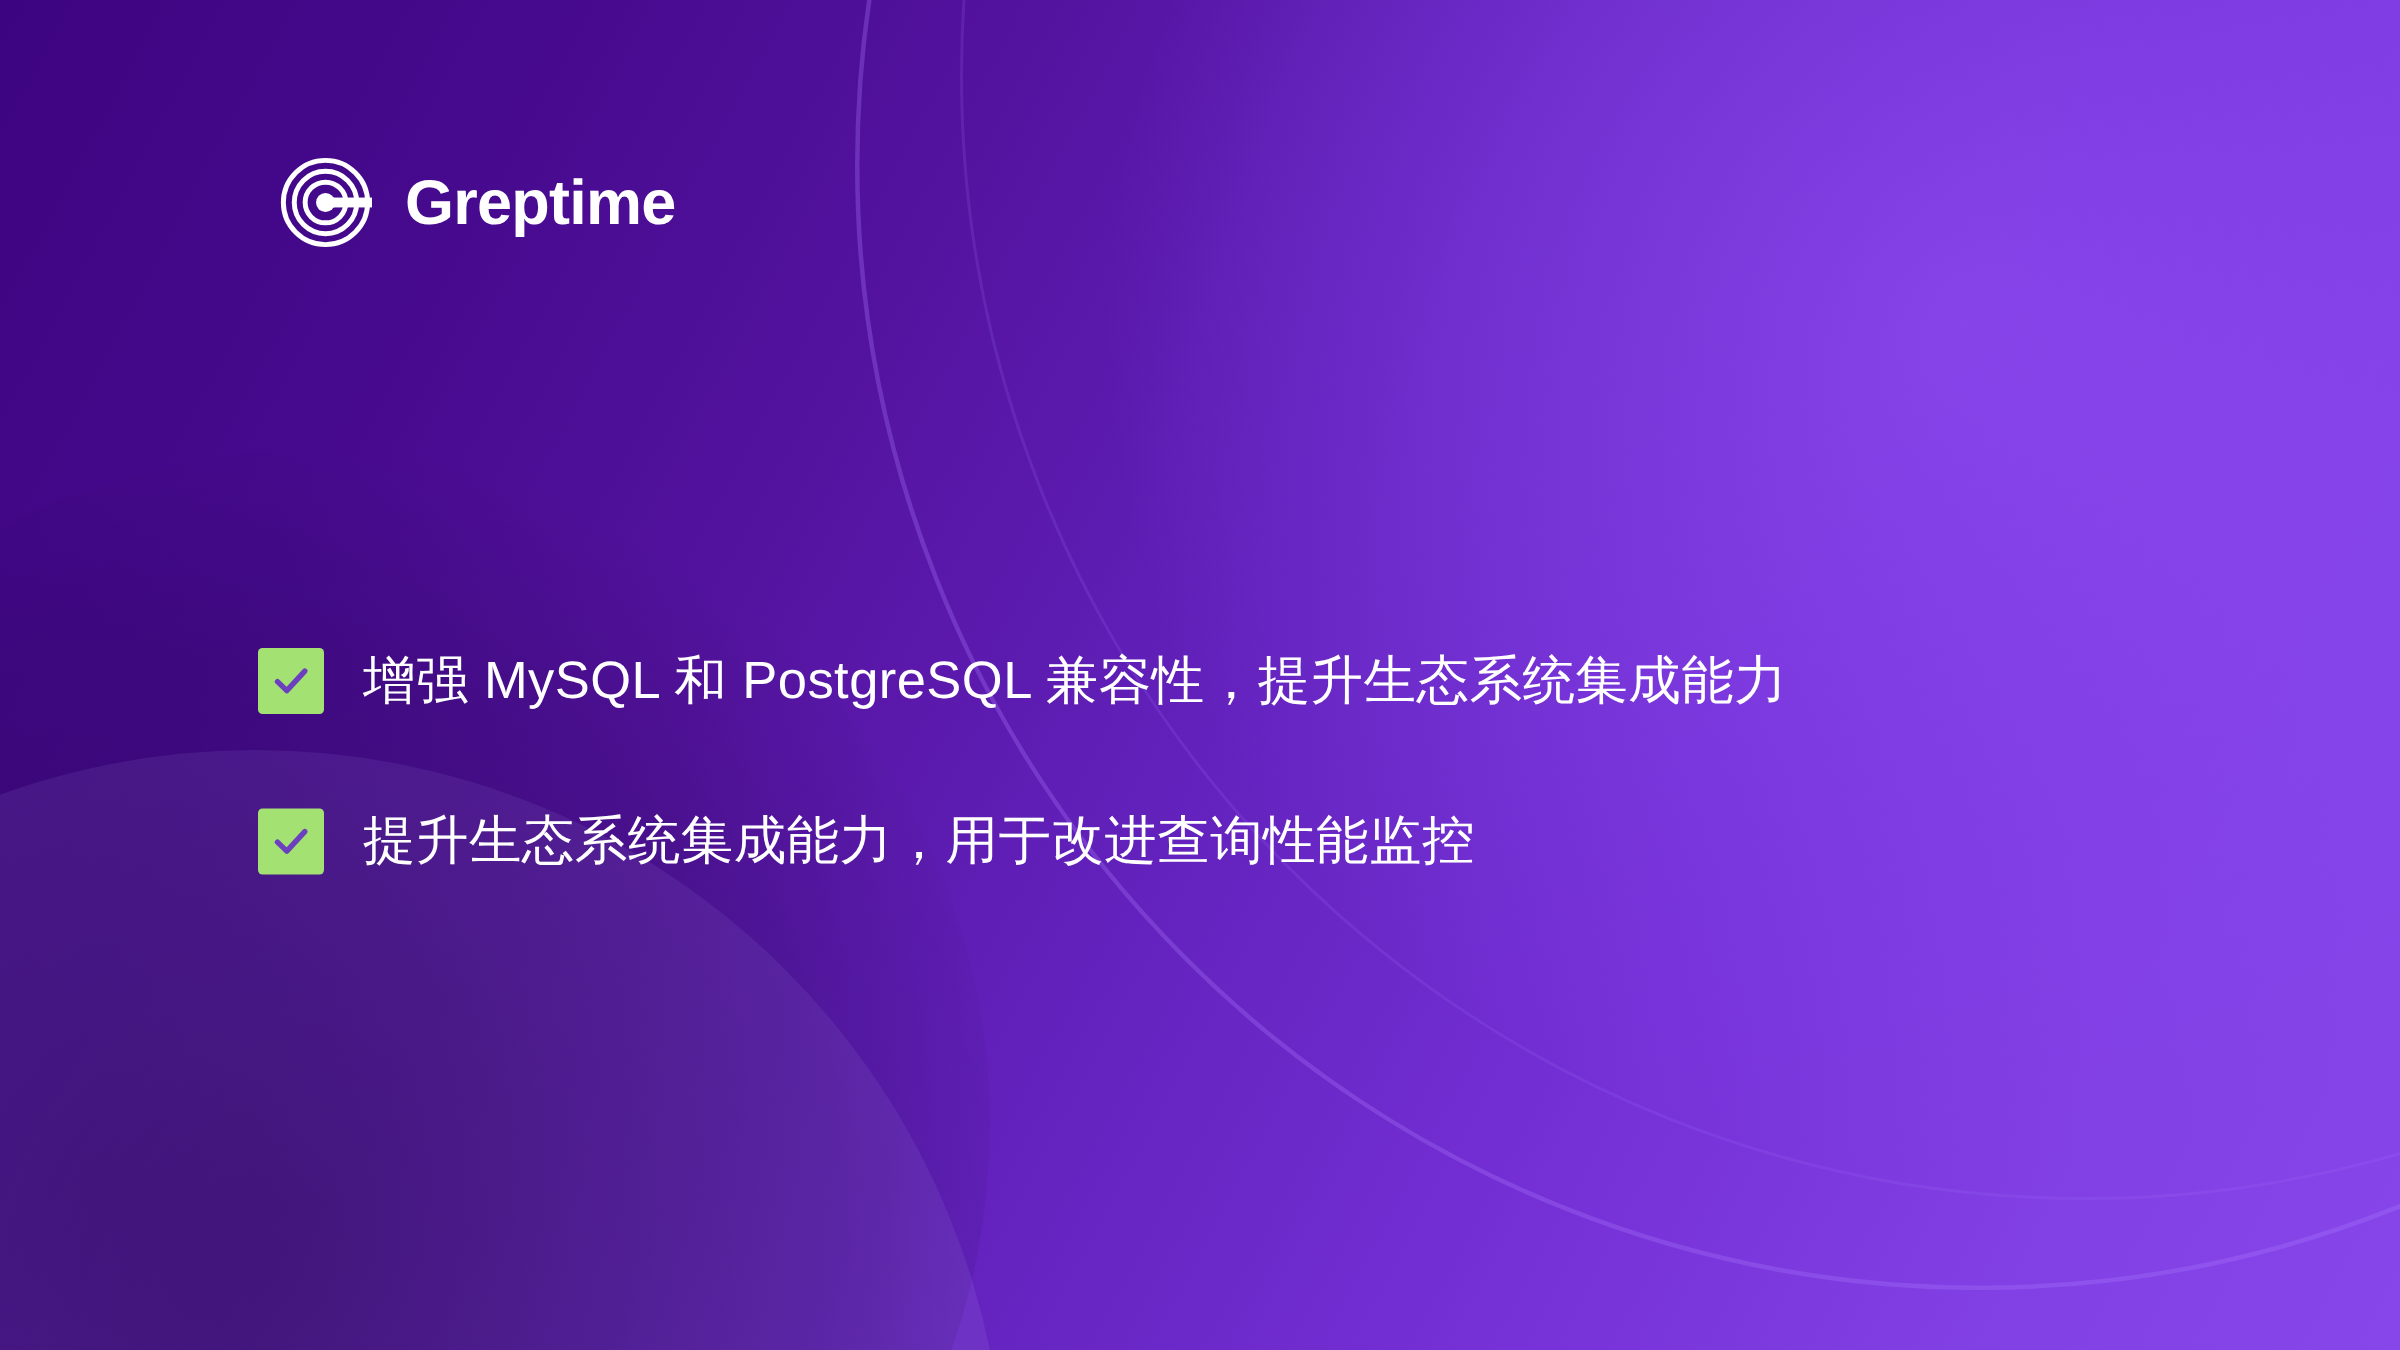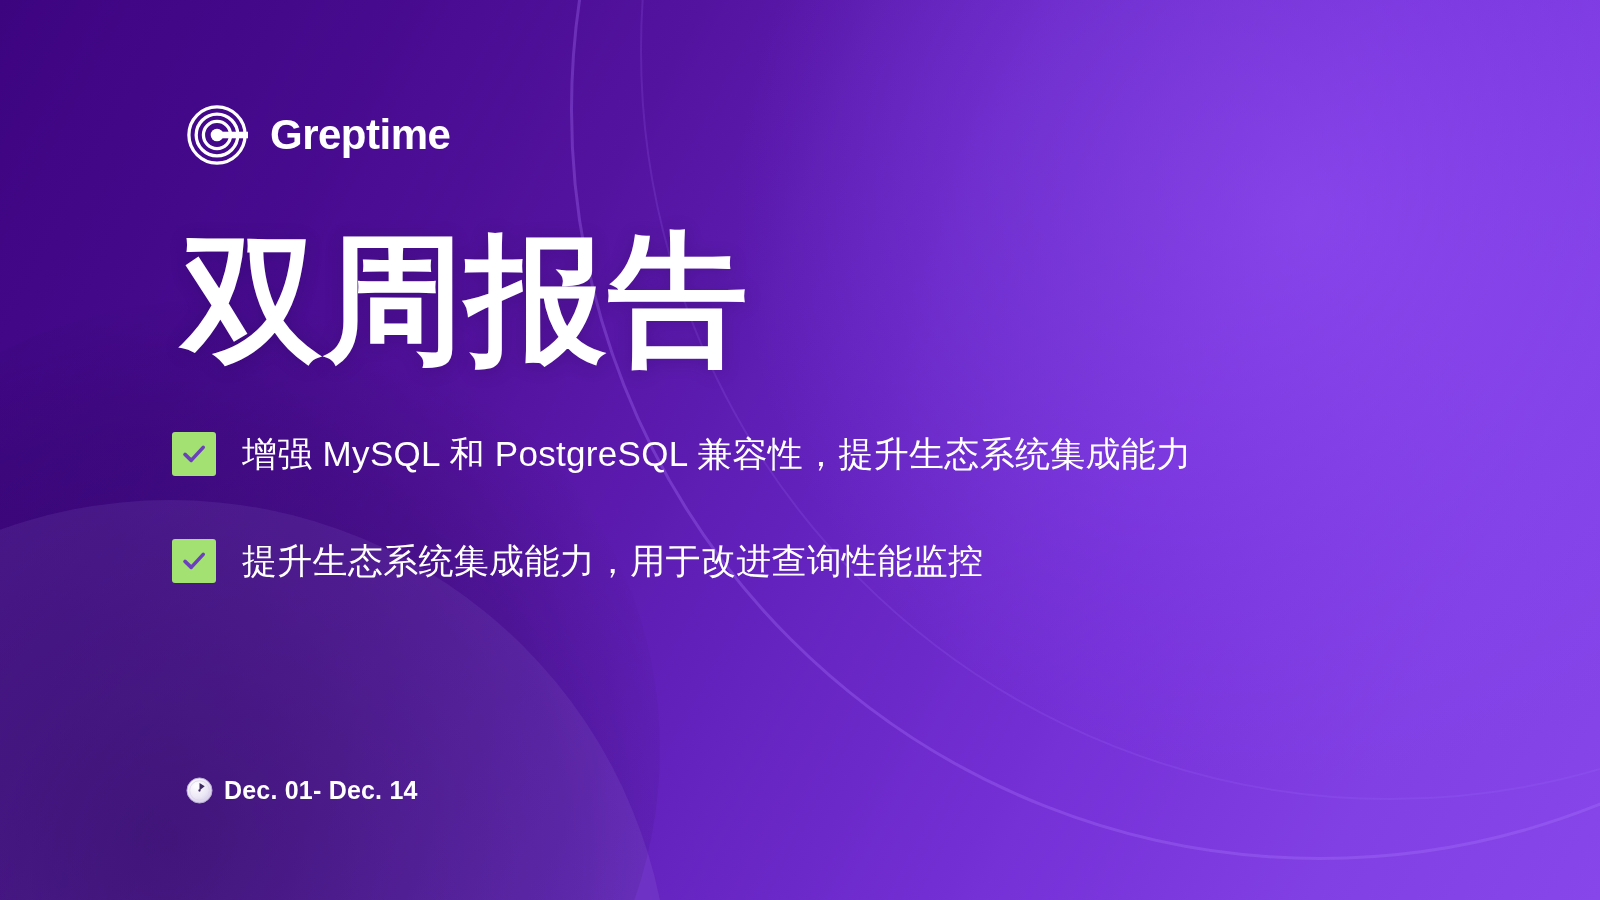--- a/index.html
+++ b/index.html
@@ -182,21 +182,20 @@
             <circle cx="32" cy="32" r="14"></circle>
           </g>
           <circle cx="32" cy="32" r="6.5" fill="#ffffff"></circle>
           <rect x="32" y="28.6" width="32" height="6.8" fill="#ffffff"></rect>
           <rect x="30" y="28.6" width="8" height="6.8" fill="#ffffff"></rect>
         </svg>
       </span>
       <span class="brand-name">Greptime</span>
     </div>
 
-    <h1 class="headline">双周报告</h1>
 
     <div class="bullets">
 
       <div class="bullet">
         <span class="check-box">
           <svg width="30" height="30" viewBox="0 0 30 30" aria-hidden="true">
             <path d="M6 15.4 L12.2 21.4 L24.2 8.4" fill="none" stroke="#6b3fbe" stroke-width="3.6" stroke-linecap="round" stroke-linejoin="round"></path>
           </svg>
         </span>
         <span class="bullet-text">增强 MySQL 和 PostgreSQL 兼容性，提升生态系统集成能力</span>
@@ -207,33 +206,15 @@
         <span class="check-box">
           <svg width="30" height="30" viewBox="0 0 30 30" aria-hidden="true">
             <path d="M6 15.4 L12.2 21.4 L24.2 8.4" fill="none" stroke="#6b3fbe" stroke-width="3.6" stroke-linecap="round" stroke-linejoin="round"></path>
           </svg>
         </span>
         <span class="bullet-text">提升生态系统集成能力，用于改进查询性能监控</span>
       </div>
 
     </div>
 
-    <div class="footer">
-      <span>
-        <svg class="clock-icon" viewBox="0 0 28 28" aria-hidden="true">
-          <defs>
-            <radialGradient id="clockFace" cx="38%" cy="32%" r="78%">
-              <stop offset="0%" stop-color="#ffffff"></stop>
-              <stop offset="60%" stop-color="#ebe6f5"></stop>
-              <stop offset="100%" stop-color="#cfc6e4"></stop>
-            </radialGradient>
-          </defs>
-          <circle cx="14" cy="14" r="13" fill="url(#clockFace)" stroke="#b9aed6" stroke-width="1"></circle>
-          <circle cx="14" cy="14" r="10.2" fill="none" stroke="#ddd6ec" stroke-width="0.9"></circle>
-          <path d="M14 14 L14 6.2 L19.4 9.6 Z" fill="#3e2a63"></path>
-          <circle cx="14" cy="14" r="1.2" fill="#3e2a63"></circle>
-        </svg>
-      </span>
-      <span class="footer-text">Dec. 01- Dec. 14</span>
-    </div>
 
   </div>
 </div>
 
 </body></html>

